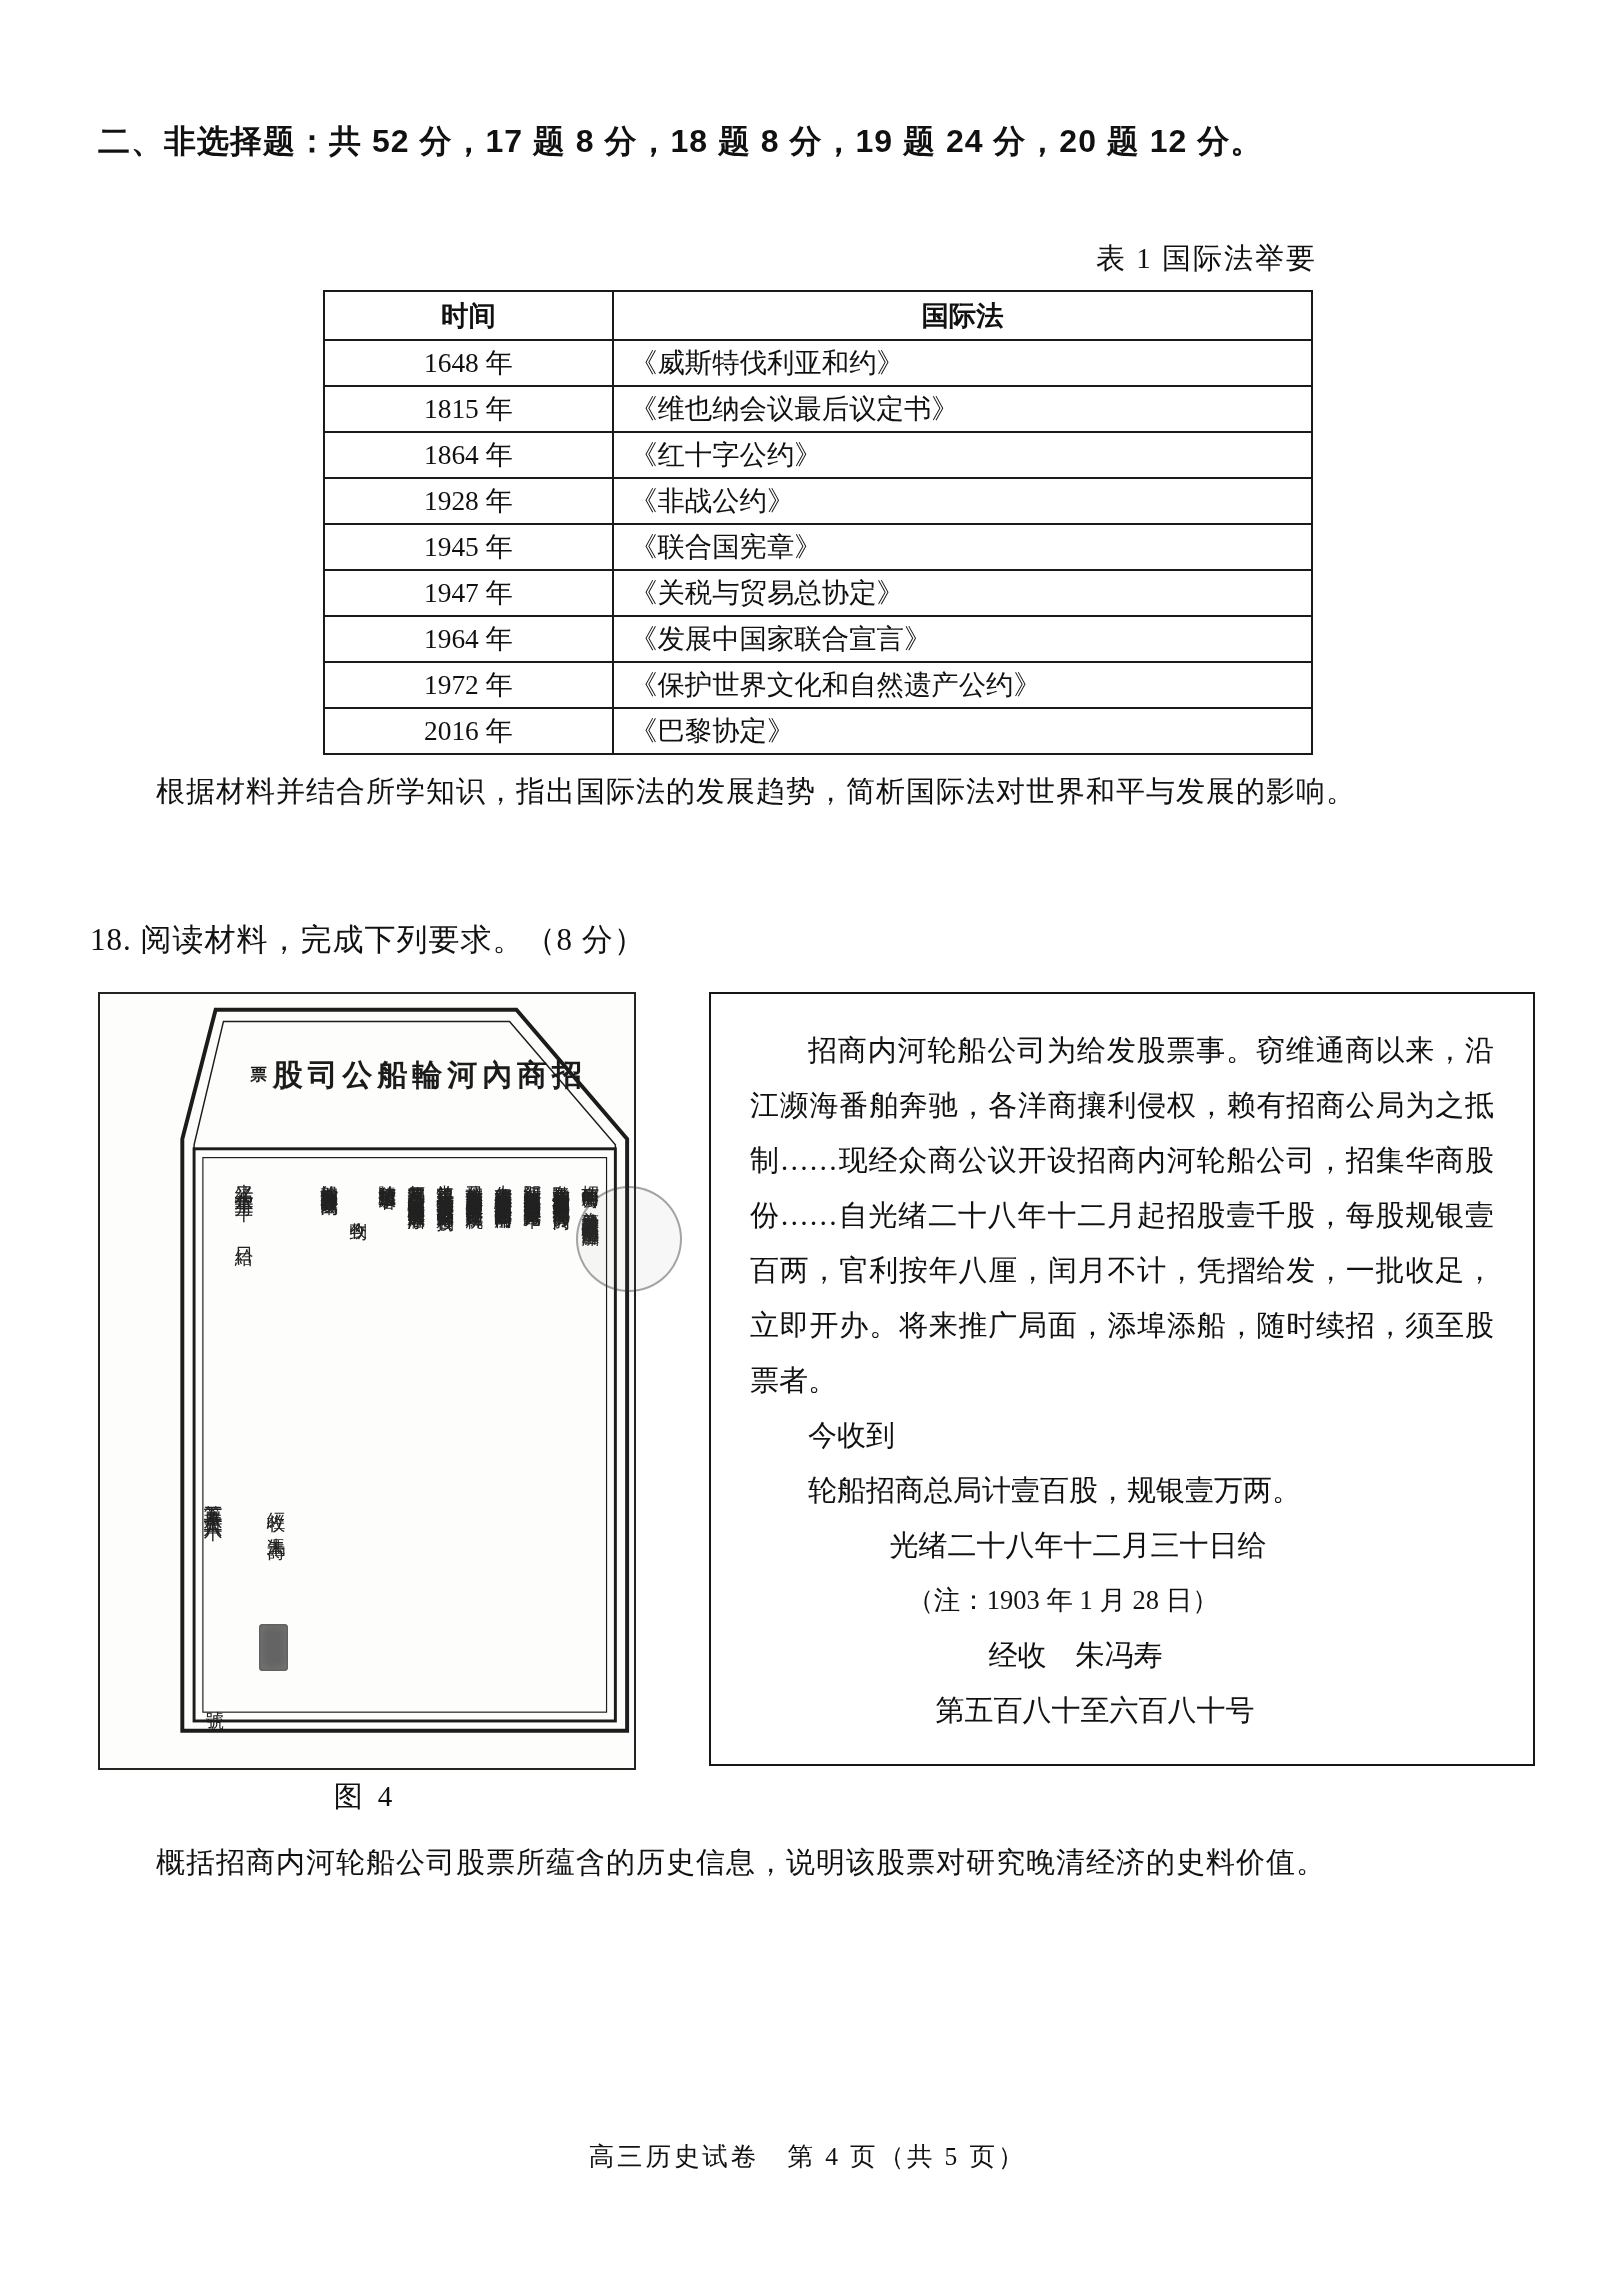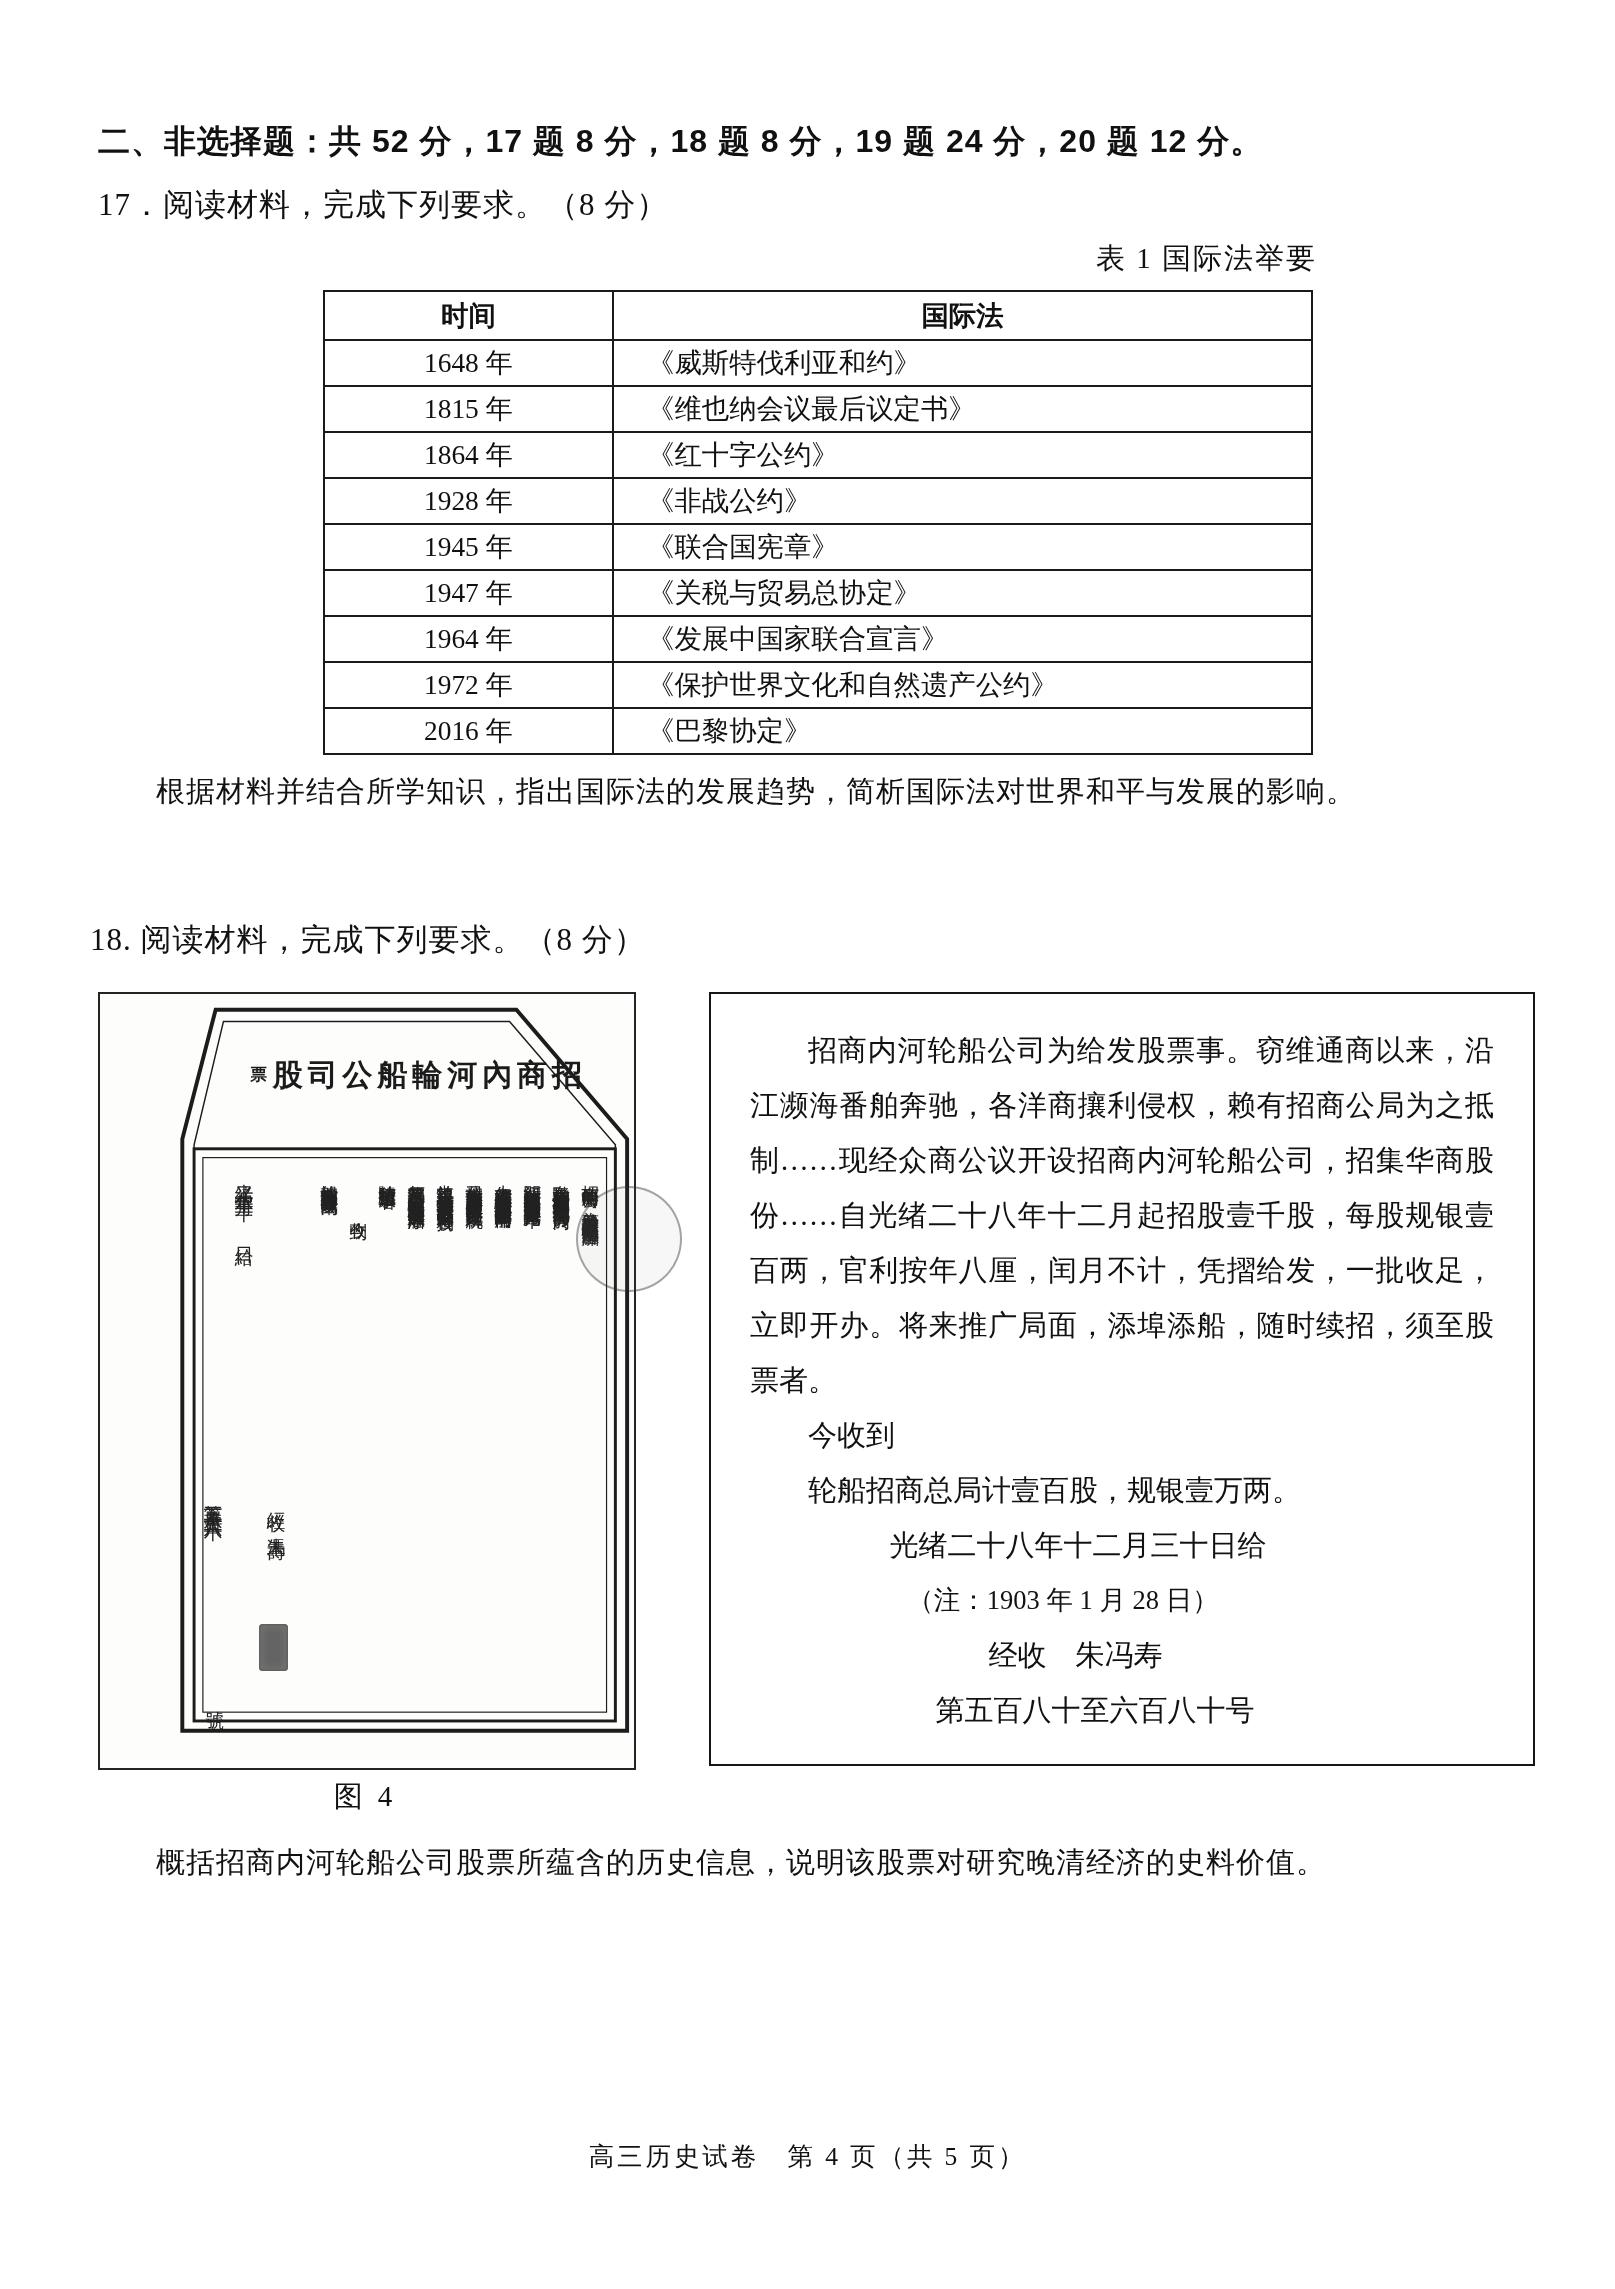--- a/index.html
+++ b/index.html
@@ -29,21 +29,21 @@
     border-collapse:collapse;table-layout:fixed;
     font-size:27.4px;
   }
   table.intl th,table.intl td{
     border:2px solid #1a1a1a;
     height:44px;padding:0 3.9px;
     font-weight:normal;
   }
   table.intl th{font-weight:bold;text-align:center;height:47px;}
   table.intl td.c-year{text-align:center;}
-  table.intl td.c-law{text-align:left;padding-left:33px;}
+  table.intl td.c-law{text-align:left;padding-left:16px;}
   col.col-year{width:289px;}
   .q-question{font-size:29px;text-indent:2em;letter-spacing:1px;}
   .q17-question{left:98px;top:772px;width:1441px;}
   .q18-question{left:98px;top:1843px;width:1441px;}
   
   .left-panel{
     left:98px;top:992px;width:534px;height:774px;
     border:2px solid #242424;background:#fdfdfc;
   }
   .right-panel{
@@ -101,21 +101,20 @@
     background:rgba(120,120,120,.06);
   }
 </style>
 </head>
 <body>
 
 <div class="page">
 
   <div class="abs section-header">二、非选择题：共 52 分，17 题 8 分，18 题 8 分，19 题 24 分，20 题 12 分。</div>
 
-  <div class="abs q-prompt q17-prompt">17．阅读材料，完成下列要求。（8 分）</div>
 
   <div class="abs table-title">表 1  国际法举要</div>
 
   <table class="intl">
     <colgroup>
         <col class="col-year">
         <col>
       </colgroup>
     <thead>
         <tr id="tbl-head-row">

